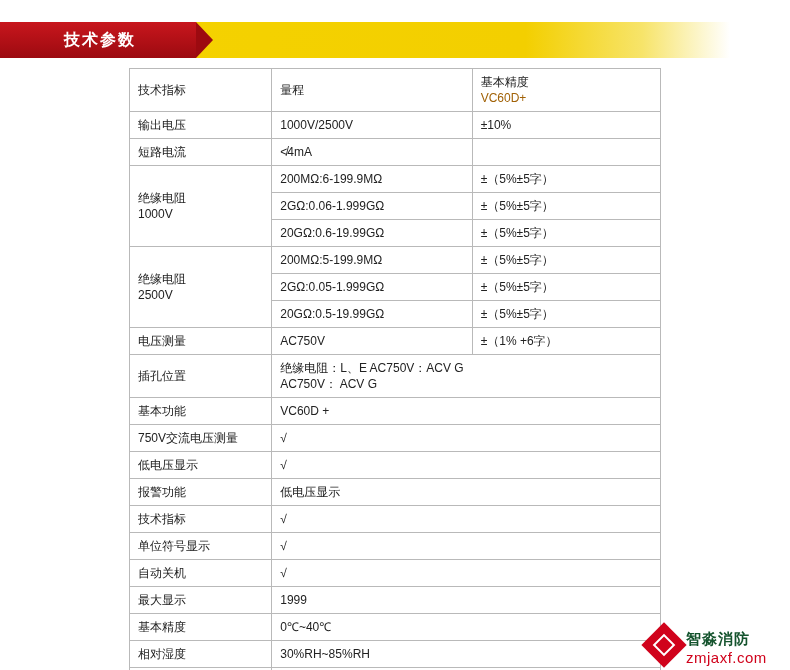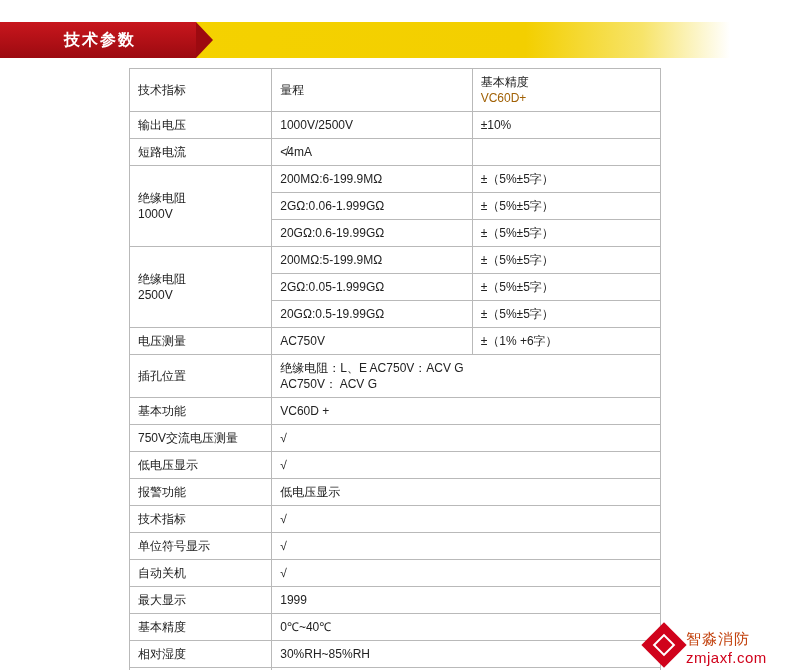--- a/index.html
+++ b/index.html
@@ -112,22 +112,22 @@
     height: 16px;
     border: 2px solid #ffffff;
     box-sizing: border-box;
     transform: rotate(0deg);
   }
   .logo-text-main {
     position: absolute;
     left: 38px;
     top: 2px;
     font-size: 15px;
-    font-weight: normal;
-    color: #c2410c;
+    font-weight: bold;
+    color: #14532d;
     letter-spacing: 1px;
   }
   .logo-text-sub {
     position: absolute;
     left: 38px;
     top: 21px;
     font-size: 15px;
     color: #d0021b;
     letter-spacing: 0.5px;
   }

